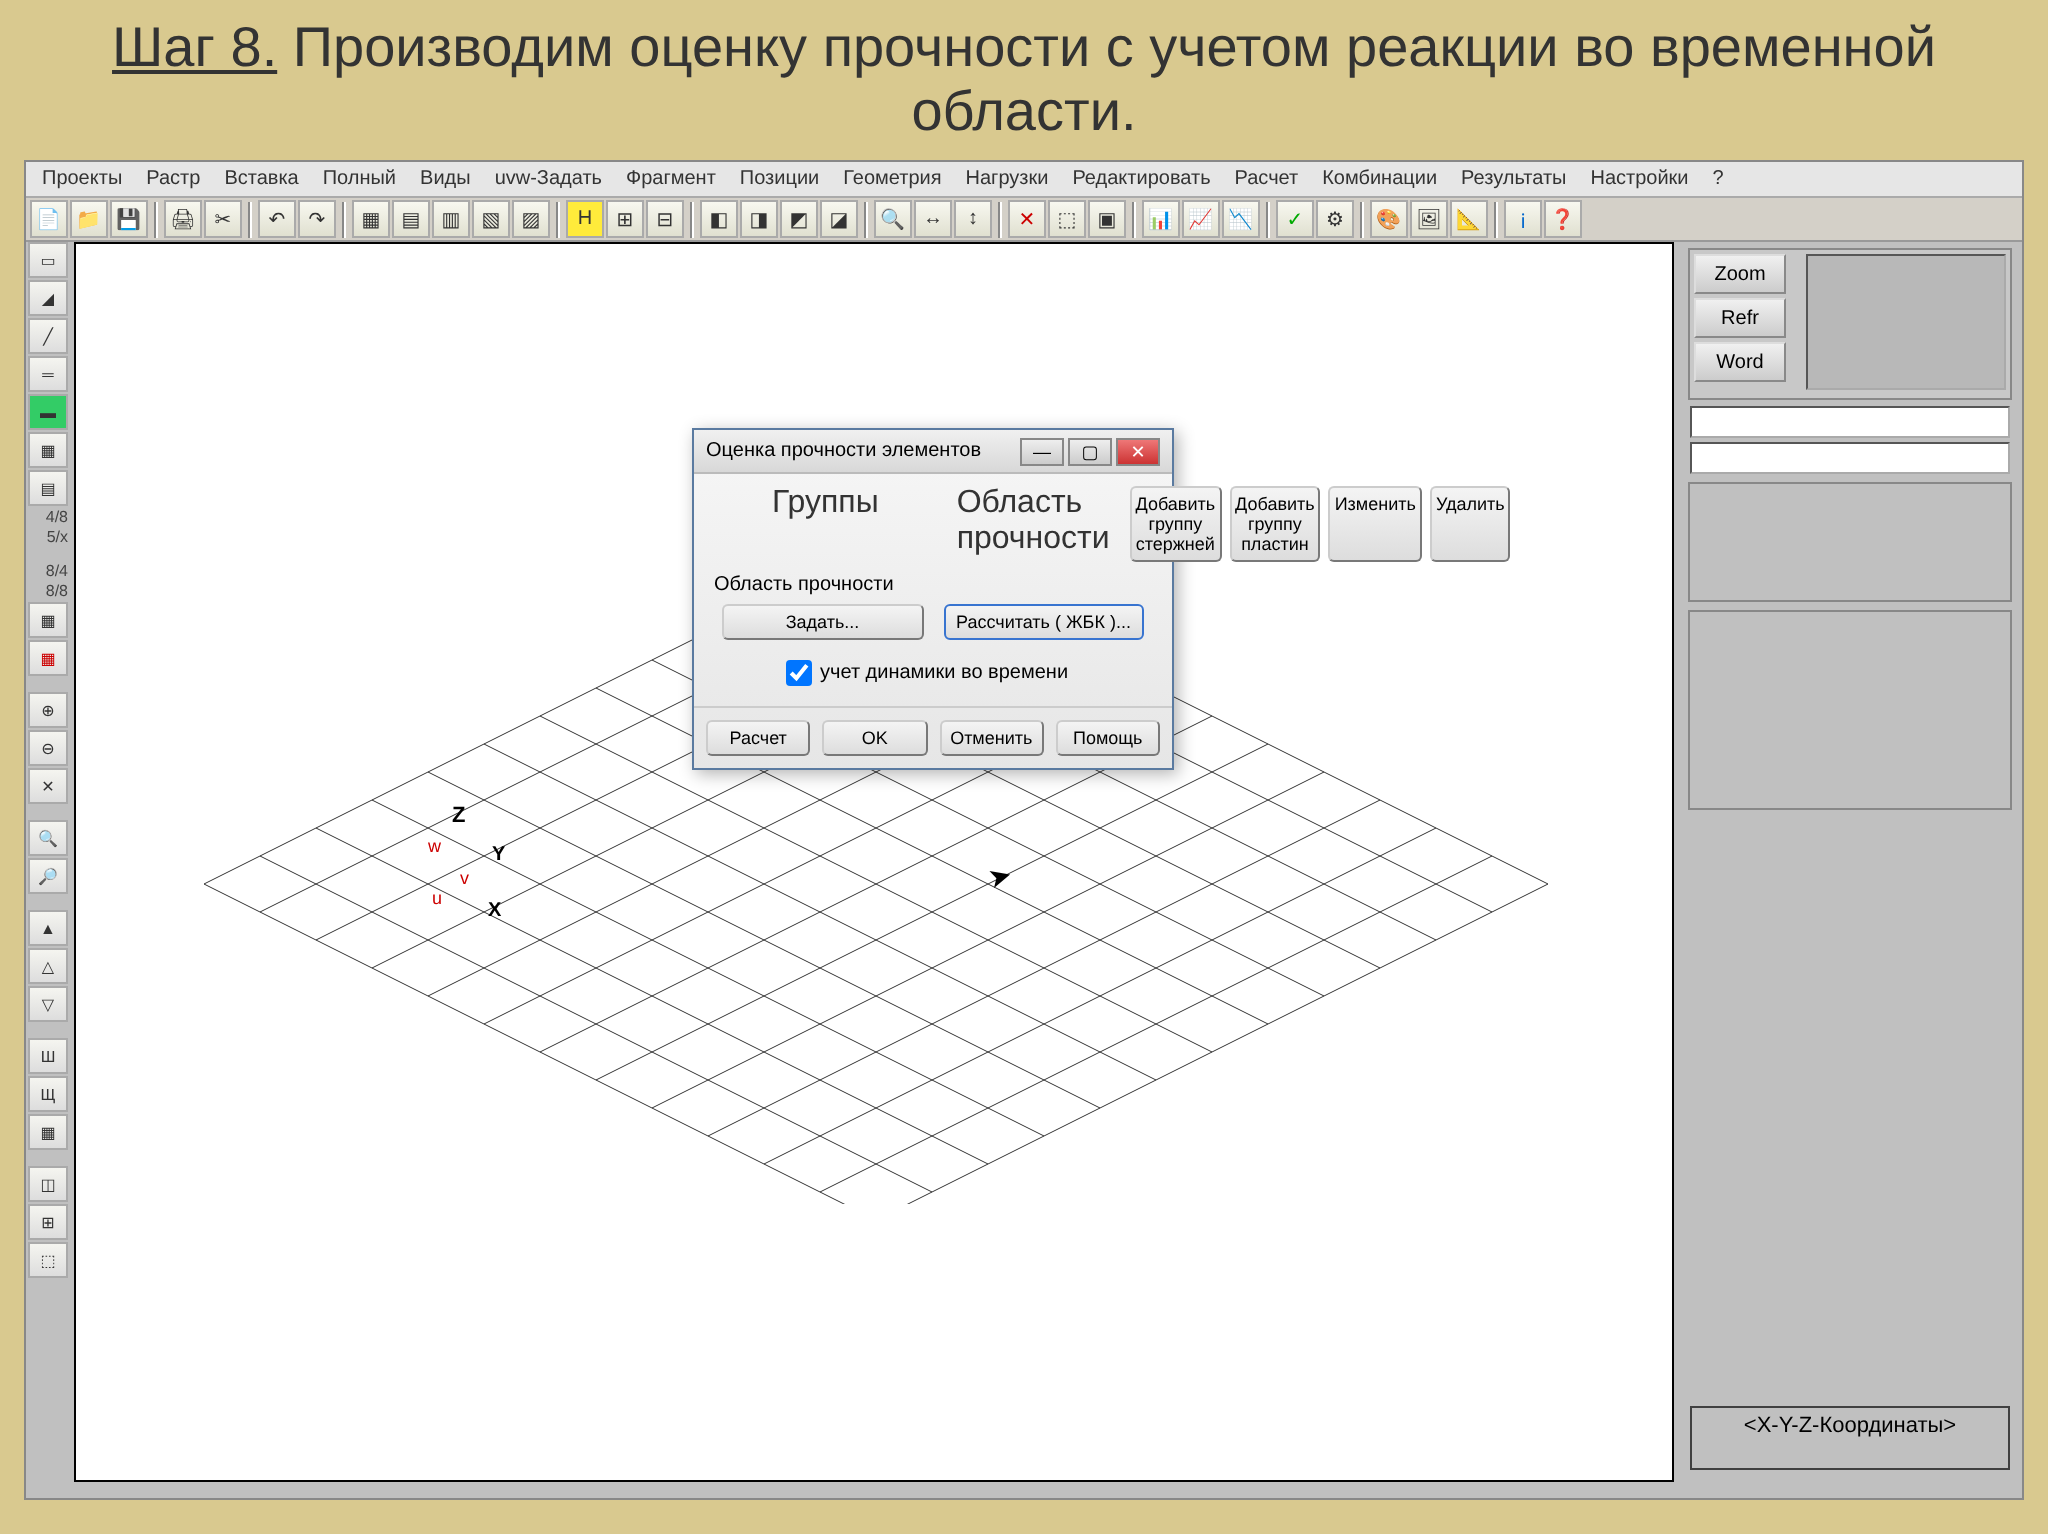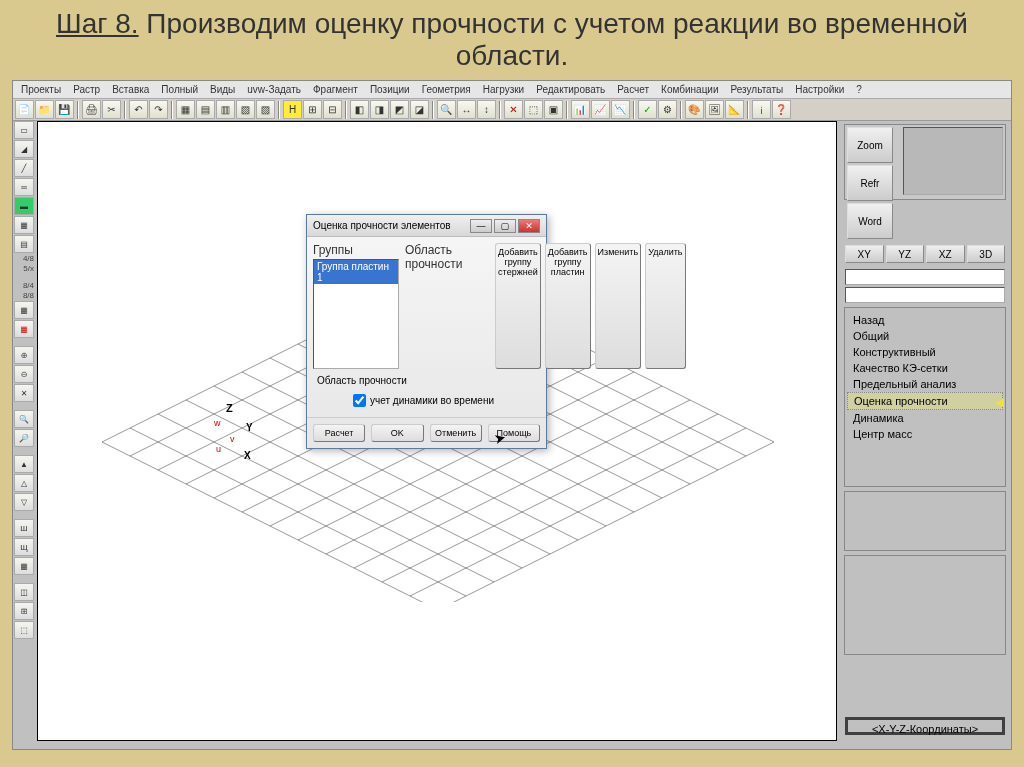--- a/index.html
+++ b/index.html
@@ -13,41 +13,41 @@
 .tbtn { width: 19px; height: 19px; border: 1px solid #aaa; background: linear-gradient(#f8f8f0, #e0e0d0); display: flex; align-items: center; justify-content: center; font-size: 10px; color: #333; }
 .sep { width: 2px; height: 18px; border-left: 1px solid #888; border-right: 1px solid #fff; margin: 0 2px; }
 .main-area { position: absolute; left: 24px; top: 40px; width: 800px; height: 620px; background: #fff; border: 1px solid #000; }
 .left-tools { position: absolute; left: 1px; top: 40px; width: 22px; display: flex; flex-direction: column; gap: 1px; }
 .lt-btn { width: 20px; height: 18px; border: 1px solid #aaa; background: linear-gradient(#f5f5f0,#ddd); display: flex; align-items: center; justify-content: center; font-size: 8px; color: #333; }
 .lt-txt { font-size: 8px; color: #444; text-align: right; width: 20px; }
 .right-tools { position: absolute; right: 1px; top: 40px; width: 22px; display: flex; flex-direction: column; gap: 1px; }
 .right-panel { position: absolute; left: 828px; top: 40px; width: 168px; height: 620px; background: #c0c0c0; }
 .zoom-box { border: 1px solid #888; background: #c8c8c8; margin: 3px; }
 .small-btns { display: flex; flex-direction: column; gap: 2px; padding: 2px; width: 50px; float: left; }
-.sbtn { height: 36px; border: 1px outset #ddd; background: linear-gradient(#f0f0f0,#ccc); font-size: 10px; display: flex; align-items: center; justify-content: center; }
+.sbtn { height: 20px; border: 1px outset #ddd; background: linear-gradient(#f0f0f0,#ccc); font-size: 10px; display: flex; align-items: center; justify-content: center; }
 .preview { width: 100px; height: 68px; border: 1px inset #aaa; background: #b8b8b8; float: right; margin: 2px; }
 .view-btns { clear: both; display: flex; gap: 2px; padding: 4px; }
 .vbtn { flex: 1; height: 18px; border: 1px outset #ddd; background: linear-gradient(#eee,#ccc); font-size: 10px; display: flex; align-items: center; justify-content: center; }
 .blank-input { height: 16px; background: #fff; border: 1px inset #aaa; margin: 2px 4px; }
 .menu-list { background: #c0c0c0; border: 1px solid #888; margin: 4px 3px; padding: 4px 2px; }
 .menu-list div { padding: 2px 6px; font-size: 11px; color: #000; cursor: default; }
 .menu-list .active { background: #d0d0a0; border: 1px dotted #888; position: relative; }
 .menu-list .active::after { content: "◀"; position: absolute; right: -2px; color: #f0e040; font-size: 12px; }
-.coord-label { position: absolute; bottom: 6px; left: 4px; right: 4px; text-align: center; border: 3px solid #404040; height: 18px; line-height: 18px; font-size: 11px; background: #c0c0c0; }
+.coord-label { position: absolute; bottom: 6px; left: 4px; right: 4px; text-align: center; border: 1px solid #404040; height: 32px; line-height: 18px; font-size: 11px; background: #c0c0c0; }
 .grid-viz { position: absolute; left: 40px; top: 160px; width: 720px; height: 320px; }
 .axis { position: absolute; font-size: 11px; font-weight: bold; }
-.dialog { position: absolute; left: 306px; top: 214px; width: 241px; background: linear-gradient(#f7f7f7,#e6e6e6); border: 1px solid #5a7aa0; box-shadow: 2px 2px 8px rgba(0,0,0,0.3); font-size: 10px; }
+.dialog { position: absolute; left: 346px; top: 214px; width: 241px; background: linear-gradient(#f7f7f7,#e6e6e6); border: 1px solid #5a7aa0; box-shadow: 2px 2px 8px rgba(0,0,0,0.3); font-size: 10px; }
 .dlg-title { height: 22px; background: linear-gradient(#f0f0f0,#d8d8d8); border-bottom: 1px solid #bbb; display: flex; align-items: center; padding: 0 6px; justify-content: space-between; }
 .dlg-title .win-btns { display: flex; gap: 2px; }
 .dlg-title .wbtn { width: 22px; height: 14px; border: 1px solid #888; background: linear-gradient(#eee,#ccc); font-size: 9px; text-align: center; line-height: 12px; }
 .dlg-title .wbtn.close { background: linear-gradient(#e77,#c33); color: #fff; border-radius: 0; }
 .dlg-body { padding: 6px; }
 .dlg-row { display: flex; gap: 6px; }
 .dlg-col { flex: 1; }
-.dlg-col .lbl { font-size: 12px; color: #333; margin-bottom: 2px; }
+.dlg-col .lbl { font-size: 16px; color: #333; margin-bottom: 2px; margin-left: 33px; }
 .listbox { height: 110px; border: 1px inset #aaa; background: #fff; font-size: 10px; }
 .listbox .sel { background: #3874d0; color: #fff; padding: 1px 3px; }
 .listbox .item { padding: 1px 3px; }
 .dlg-btn-col { width: 58px; display: flex; flex-direction: row; gap: 4px; }
 .dbtn { border: 1px outset #ccc; background: linear-gradient(#f4f4f4,#ddd); font-size: 9px; padding: 3px 2px; text-align: center; border-radius: 3px; }
 .dlg-section-lbl { font-size: 10px; margin: 6px 0 2px 4px; }
 .dlg-btns-row { display: flex; gap: 10px; padding: 2px 8px; }
 .dlg-btns-row .dbtn { flex: 1; padding: 3px 4px; }
 .dlg-check { display: flex; align-items: center; gap: 4px; margin: 8px 0 4px 40px; font-size: 10px; }
 .dlg-coef { display: flex; align-items: center; gap: 6px; margin: 2px 0 6px 50px; font-size: 10px; }
@@ -230,73 +230,58 @@
 
   <div class="right-panel">
     <div class="zoom-box" style="height:76px;">
       <div class="small-btns">
         <div class="sbtn">Zoom</div>
         <div class="sbtn">Refr</div>
         <div class="sbtn">Word</div>
       </div>
       <div class="preview"></div>
     </div>
-    <div class="view-btns">
-      <div class="vbtn">XY</div>
-      <div class="vbtn">YZ</div>
-      <div class="vbtn">XZ</div>
-      <div class="vbtn">3D</div>
-    </div>
     <div class="blank-input"></div>
     <div class="blank-input"></div>
-    <div class="menu-list" style="height:180px;">
-      <div>Назад</div>
-      <div>Общий</div>
-      <div>Конструктивный</div>
-      <div>Качество КЭ-сетки</div>
-      <div>Предельный анализ</div>
-      <div class="active">Оценка прочности</div>
-      <div>Динамика</div>
-      <div>Центр масс</div>
-    </div>
     <div style="border:1px solid #888;height:60px;margin:4px 3px;background:#c0c0c0;"></div>
     <div style="border:1px solid #888;height:100px;margin:4px 3px;background:#c0c0c0;"></div>
     <div class="coord-label">&lt;X-Y-Z-Координаты&gt;</div>
   </div>
 </div>
 
 <div class="dialog">
   <div class="dlg-title">
     <span>Оценка прочности элементов</span>
     <div class="win-btns">
       <div class="wbtn">—</div>
       <div class="wbtn">▢</div>
       <div class="wbtn close">✕</div>
     </div>
   </div>
   <div class="dlg-body">
     <div class="dlg-row">
       <div class="dlg-col" style="flex:0 0 86px">
         <div class="lbl">Группы</div>
-        <div class="listbox">
-          <div class="sel">Группа пластин 1</div>
-        </div>
       </div>
       <div class="dlg-col" style="flex:0 0 80px">
         <div class="lbl">Область прочности</div>
       </div>
       <div class="dlg-btn-col">
         <div style="height:12px"></div>
         <div class="dbtn">Добавить группу стержней</div>
         <div class="dbtn">Добавить группу пластин</div>
         <div class="dbtn">Изменить</div>
         <div class="dbtn">Удалить</div>
       </div>
     </div>
     <div class="dlg-section-lbl">Область прочности</div>
+    <div class="dlg-btns-row">
+      <div class="dbtn">Задать...</div>
+      <div class="dbtn" style="border:1px solid #3874d0">Рассчитать ( ЖБК )...</div>
+    </div>
     <div class="dlg-check">
       <input type="checkbox" checked="" style="">
       <span>учет динамики во времени</span>
     </div>
   </div>
   <div class="dlg-bottom">
     <div class="dbtn">Расчет</div>
     <div class="dbtn">OK</div>
     <div class="dbtn">Отменить</div>
     <div class="dbtn">Помощь</div>

